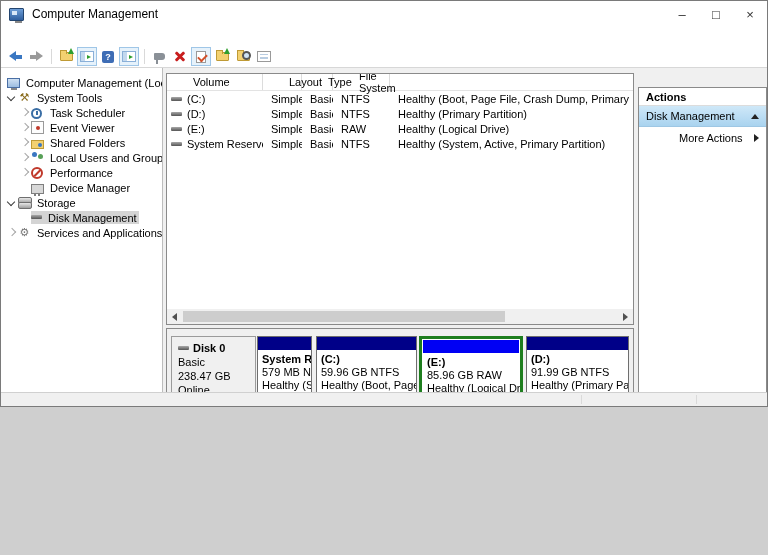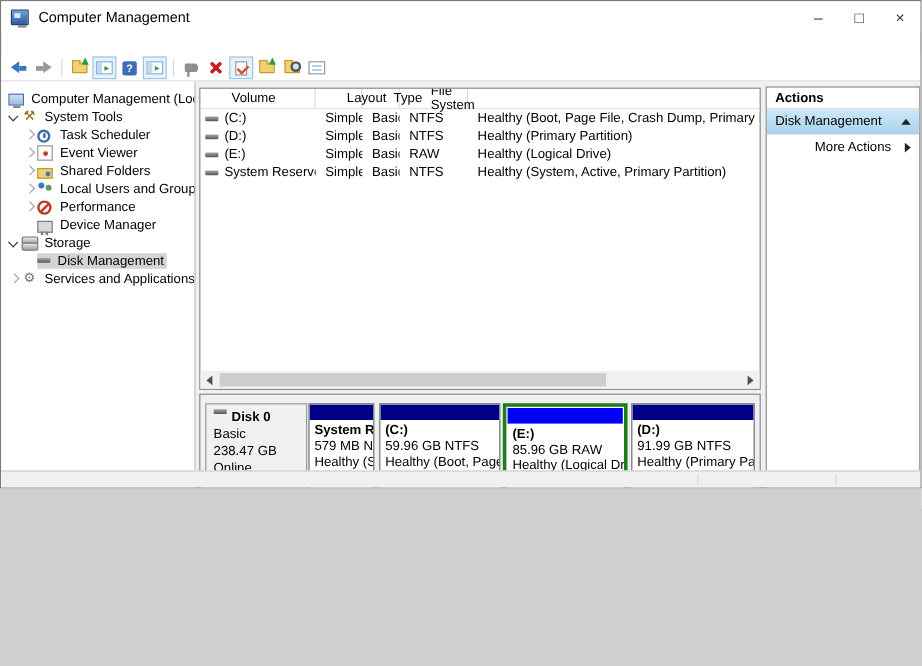--- a/index.html
+++ b/index.html
@@ -133,34 +133,34 @@
   .vrow { display:flex; height:15px; align-items:center; white-space:nowrap; }
   .vrow .vc { padding-left:8px; overflow:hidden; }
   .vrow .c-volume { display:flex; align-items:center; padding-left:4px; }
   .ico-vol { width:11px; height:4px; background:linear-gradient(#a8a8a8,#555); border-radius:1px; margin-right:5px; flex:0 0 11px; }
 
   
   .diskpanel { position:absolute; left:165px; top:260px; width:468px; height:279px; background:#f0f0f0;
                border:1px solid #8a8a8a; overflow:hidden; }
   .disklabel { position:absolute; left:4px; top:7px; width:85px; height:78px; background:#f0f0f0;
                border:1px solid #9b9b9b; padding:4px 0 0 6px; line-height:14px; }
-  .diskname { display:flex; align-items:flex-start; font-weight:bold; }
+  .diskname { display:flex; align-items:center; font-weight:bold; }
   .ico-disk0 { width:11px; height:4px; background:linear-gradient(#a8a8a8,#555); border-radius:1px; margin-right:4px; }
   .part { position:absolute; top:7px; height:78px; background:#fff; border:1px solid #6e6e6e; overflow:hidden; }
   .pstrip { height:13px; width:100%; }
   .ptext { padding:3px 0 0 4px; line-height:13px; white-space:nowrap; }
   .pname { font-weight:bold; }
   .part.selected { border:3px solid #1e7e1e; padding:1px; }
   .p-sysres { left:90px;  width:55px; }
   .p-c      { left:149px; width:101px; }
   .p-e      { left:252px; width:104px; }
   .p-d      { left:359px; width:103px; }
 
   
-  .actions { position:absolute; left:637px; top:4px; width:129px; height:467px; background:#fff;
+  .actions { position:absolute; left:637px; top:19px; width:129px; height:467px; background:#fff;
              border:1px solid #8a8a8a; }
   .atitle { height:18px; display:flex; align-items:center; padding-left:7px; font-weight:bold;
             border-bottom:1px solid #dcdcdc; }
   .agroup { height:21px; display:flex; align-items:center; padding:0 7px;
             background:linear-gradient(#cfe8f8,#a9d3ef); border-bottom:1px solid #9ec7e4; }
   .agroup .caret-up { margin-left:auto; width:0; height:0; border-left:4px solid transparent;
             border-right:4px solid transparent; border-bottom:5px solid #222; }
   .amore { height:21px; display:flex; align-items:center; padding:0 7px 0 40px; }
   .amore .caret-right { margin-left:auto; width:0; height:0; border-top:4px solid transparent;
             border-bottom:4px solid transparent; border-left:5px solid #222; }

